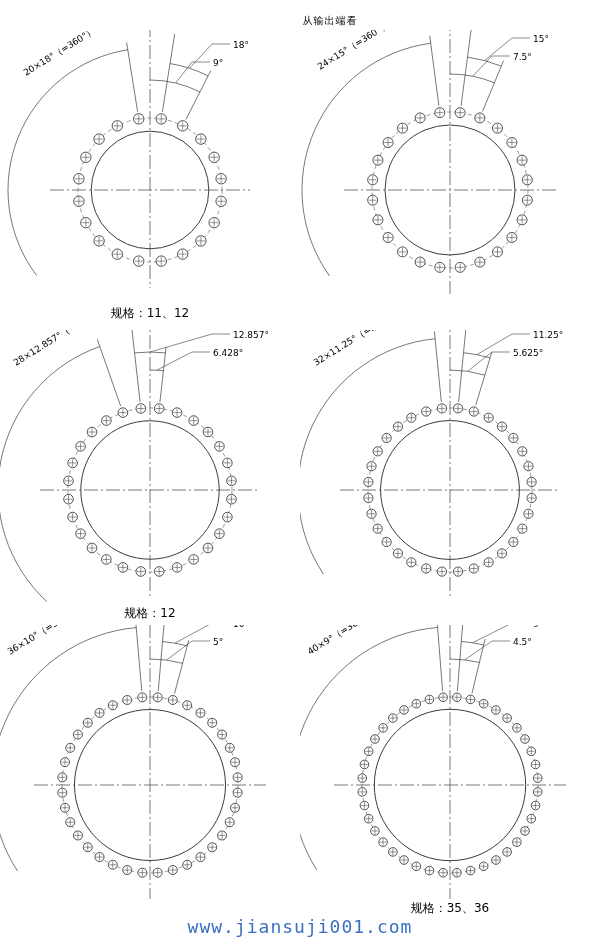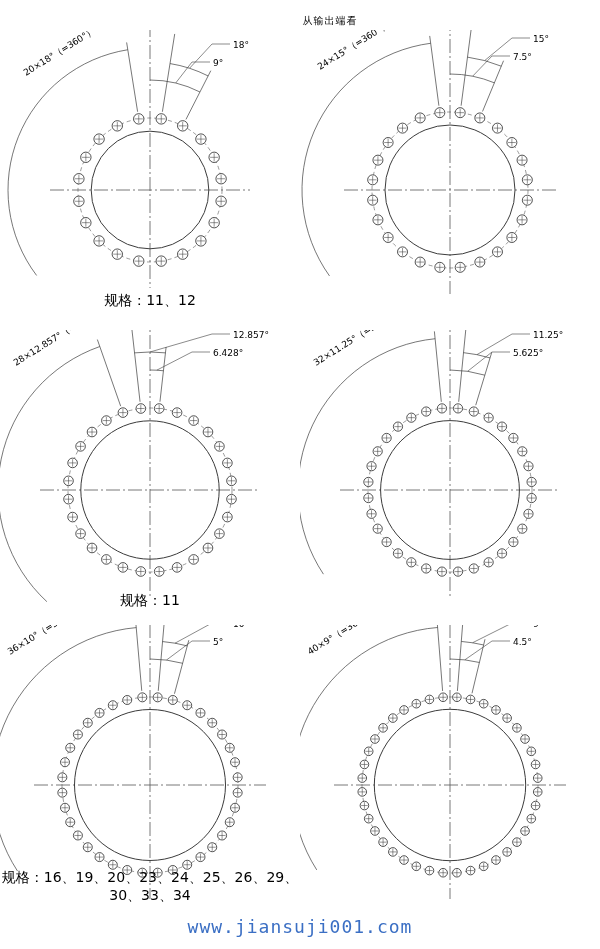--- a/index.html
+++ b/index.html
@@ -31,25 +31,25 @@
     width: 300px;
     height: 300px;
   }
   .fig-svg {
     position: absolute;
     top: 0;
     left: 0;
   }
   .fig-caption {
     position: absolute;
-    bottom: 20px;
+    bottom: 8px;
     left: 0;
     width: 300px;
     text-align: center;
-    font-size: 14px;
+    font-size: 12px;
     font-family: "DejaVu Sans", sans-serif;
   }
   .watermark {
     position: absolute;
     left: 0;
     bottom: 12px;
     width: 600px;
     text-align: center;
     font-family: "DejaVu Sans Mono", monospace;
     font-size: 18px;
@@ -481,21 +481,21 @@
       <path d="M150,40 A120,120 0 0 1 163.43871030819977,40.75486984680555" fill="none" stroke="#3c3c3c" stroke-width="0.7"></path>
       <path d="M46.88909661742838,271.6787428458522 A152,152 0 0 1 99.8011597820246,16.528482127043162" fill="none" stroke="#3c3c3c" stroke-width="0.7"></path>
       <line x1="150.0034407919536" y1="22.000000042895124" x2="212" y2="4" stroke="#3c3c3c" stroke-width="0.6"></line>
       <line x1="212" y1="4" x2="230" y2="4" stroke="#3c3c3c" stroke-width="0.6"></line>
       <line x1="156.72994731096261" y1="40.18886608836529" x2="192" y2="22" stroke="#3c3c3c" stroke-width="0.6"></line>
       <line x1="192" y1="22" x2="210" y2="22" stroke="#3c3c3c" stroke-width="0.6"></line>
       <text x="233" y="7.5" font-size="9" fill="#000">12.857°</text>
       <text x="213" y="25.5" font-size="9" fill="#000">6.428°</text>
       <text x="16" y="36" font-size="9" fill="#000" transform="rotate(-32 16 36)">28×12.857°（=360°）</text>
     </svg>
-  <div class="fig-caption">规格：11</div>
+  <div class="fig-caption">规格：12</div>
 </div>
 <div class="figure" id="figure-3" style="left:300px; top:330px;">
     <svg width="300" height="300" viewBox="0 0 300 300" class="fig-svg">
       <line x1="40" y1="160" x2="260" y2="160" stroke="#555555" stroke-width="0.8" stroke-dasharray="14,3,2,3"></line>
       <line x1="150" y1="-17" x2="150" y2="268" stroke="#555555" stroke-width="0.8" stroke-dasharray="14,3,2,3"></line>
       <circle cx="150" cy="160" r="82" fill="none" stroke="#555555" stroke-width="0.6" stroke-dasharray="4,3"></circle>
       <circle cx="150" cy="160" r="69.4" fill="none" stroke="#3c3c3c" stroke-width="1"></circle>
       <g>
         <circle cx="158.03740550702398" cy="78.39485241287986" r="4.6" fill="#ffffff" stroke="#3c3c3c" stroke-width="0.9"></circle>
         <line x1="154.44940550702398" y1="78.39485241287986" x2="161.62540550702397" y2="78.39485241287986" stroke="#3c3c3c" stroke-width="0.55"></line>
@@ -864,21 +864,20 @@
       <path d="M150,34 A126,126 0 0 1 182.61119968291763,38.29334588757739" fill="none" stroke="#3c3c3c" stroke-width="0.7"></path>
       <path d="M17.490050264622994,246.05296753237428 A158,158 0 0 1 136.22939264587,2.6012377015042034" fill="none" stroke="#3c3c3c" stroke-width="0.7"></path>
       <line x1="175.005337584038" y1="18.187683566242043" x2="212" y2="-2" stroke="#3c3c3c" stroke-width="0.6"></line>
       <line x1="212" y1="-2" x2="230" y2="-2" stroke="#3c3c3c" stroke-width="0.6"></line>
       <line x1="166.4463002197265" y1="35.077947466899886" x2="192" y2="16" stroke="#3c3c3c" stroke-width="0.6"></line>
       <line x1="192" y1="16" x2="210" y2="16" stroke="#3c3c3c" stroke-width="0.6"></line>
       <text x="233" y="1.5" font-size="9" fill="#000">10°</text>
       <text x="213" y="19.5" font-size="9" fill="#000">5°</text>
       <text x="10" y="30" font-size="9" fill="#000" transform="rotate(-32 10 30)">36×10°（=360°）</text>
     </svg>
-  <div class="fig-caption">规格：16、19、20、23、24、25、26、29、30、33、34</div>
 </div>
 <div class="figure" id="figure-5" style="left:300px; top:625px;">
     <svg width="300" height="300" viewBox="0 0 300 300" class="fig-svg">
       <line x1="34" y1="160" x2="266" y2="160" stroke="#555555" stroke-width="0.8" stroke-dasharray="14,3,2,3"></line>
       <line x1="150" y1="-23" x2="150" y2="274" stroke="#555555" stroke-width="0.8" stroke-dasharray="14,3,2,3"></line>
       <circle cx="150" cy="160" r="88" fill="none" stroke="#555555" stroke-width="0.6" stroke-dasharray="4,3"></circle>
       <circle cx="150" cy="160" r="75.7" fill="none" stroke="#3c3c3c" stroke-width="1"></circle>
       <g>
         <circle cx="156.90440042405035" cy="72.27127463148474" r="4.3" fill="#ffffff" stroke="#3c3c3c" stroke-width="0.9"></circle>
         <line x1="153.55040042405034" y1="72.27127463148474" x2="160.25840042405036" y2="72.27127463148474" stroke="#3c3c3c" stroke-width="0.55"></line>
@@ -1086,15 +1085,16 @@
       <path d="M150,34 A126,126 0 0 1 179.4141158458441,37.48139002989275" fill="none" stroke="#3c3c3c" stroke-width="0.7"></path>
       <path d="M16.744151561564053,244.8933381187981 A158,158 0 0 1 137.6034628750005,2.487061270165782" fill="none" stroke="#3c3c3c" stroke-width="0.7"></path>
       <line x1="172.52656296579326" y1="17.772878954300154" x2="212" y2="-2" stroke="#3c3c3c" stroke-width="0.6"></line>
       <line x1="212" y1="-2" x2="230" y2="-2" stroke="#3c3c3c" stroke-width="0.6"></line>
       <line x1="164.80971207968756" y1="34.87337442367928" x2="192" y2="16" stroke="#3c3c3c" stroke-width="0.6"></line>
       <line x1="192" y1="16" x2="210" y2="16" stroke="#3c3c3c" stroke-width="0.6"></line>
       <text x="233" y="1.5" font-size="9" fill="#000">9°</text>
       <text x="213" y="19.5" font-size="9" fill="#000">4.5°</text>
       <text x="10" y="30" font-size="9" fill="#000" transform="rotate(-32 10 30)">40×9°（=360°）</text>
     </svg>
+  <div class="fig-caption">规格：35、36</div>
 </div>
 
 <div class="watermark">www.jiansuji001.com</div>
 
 </body></html>

